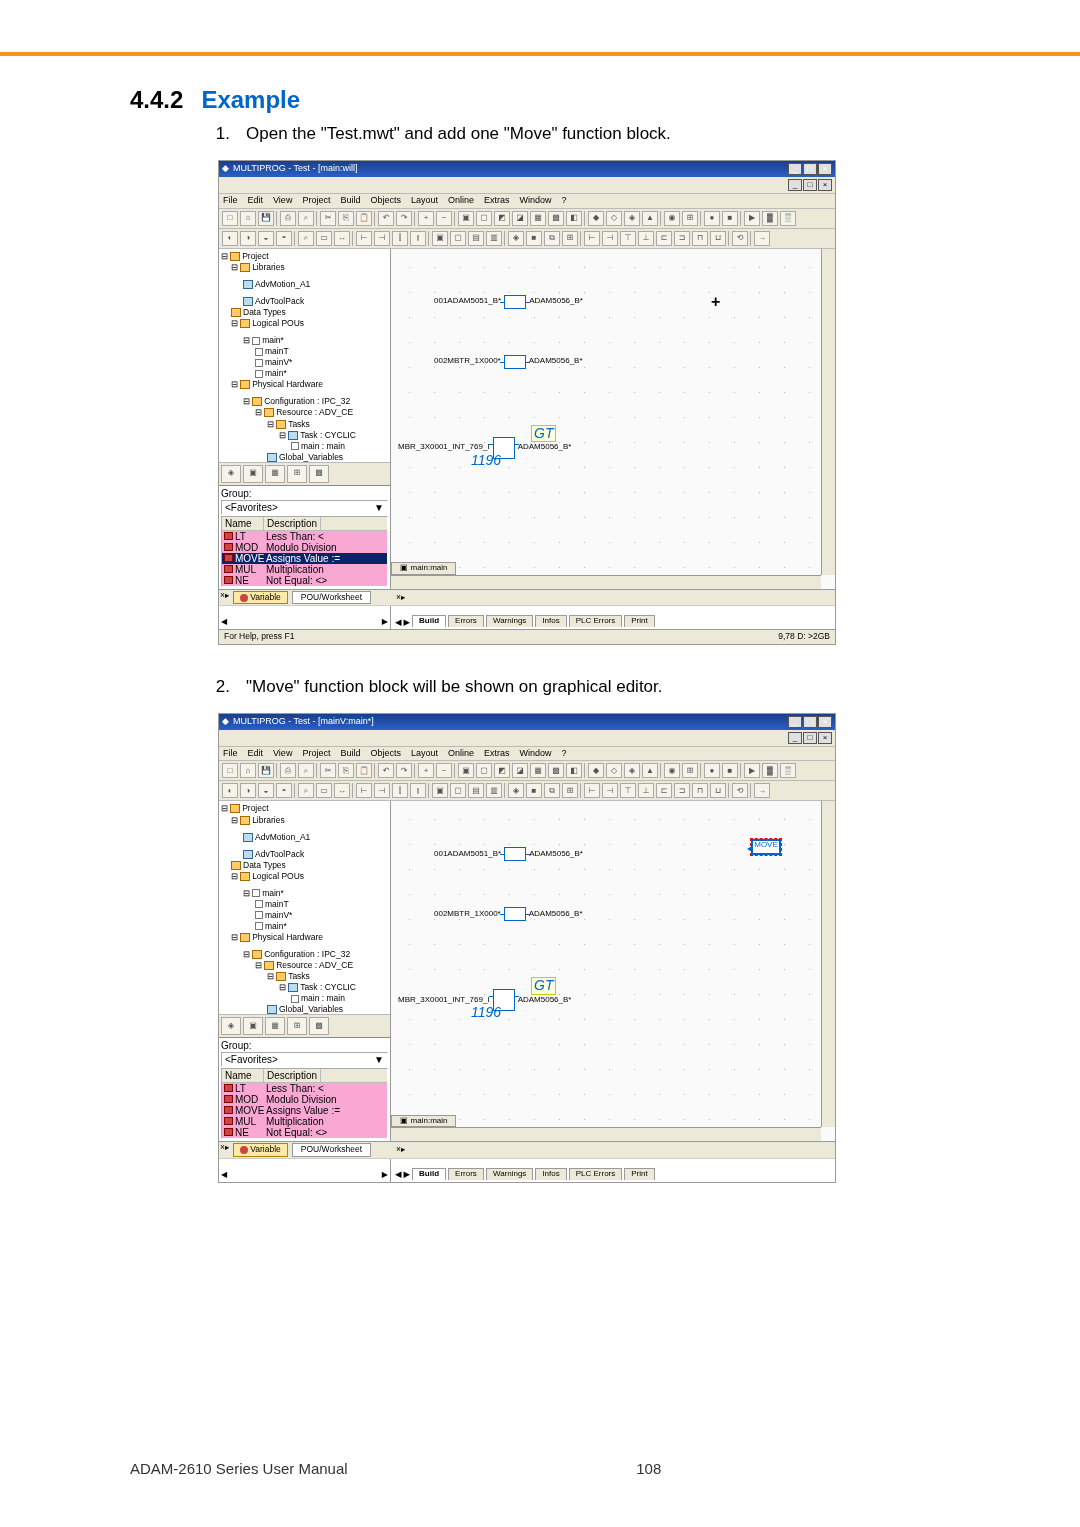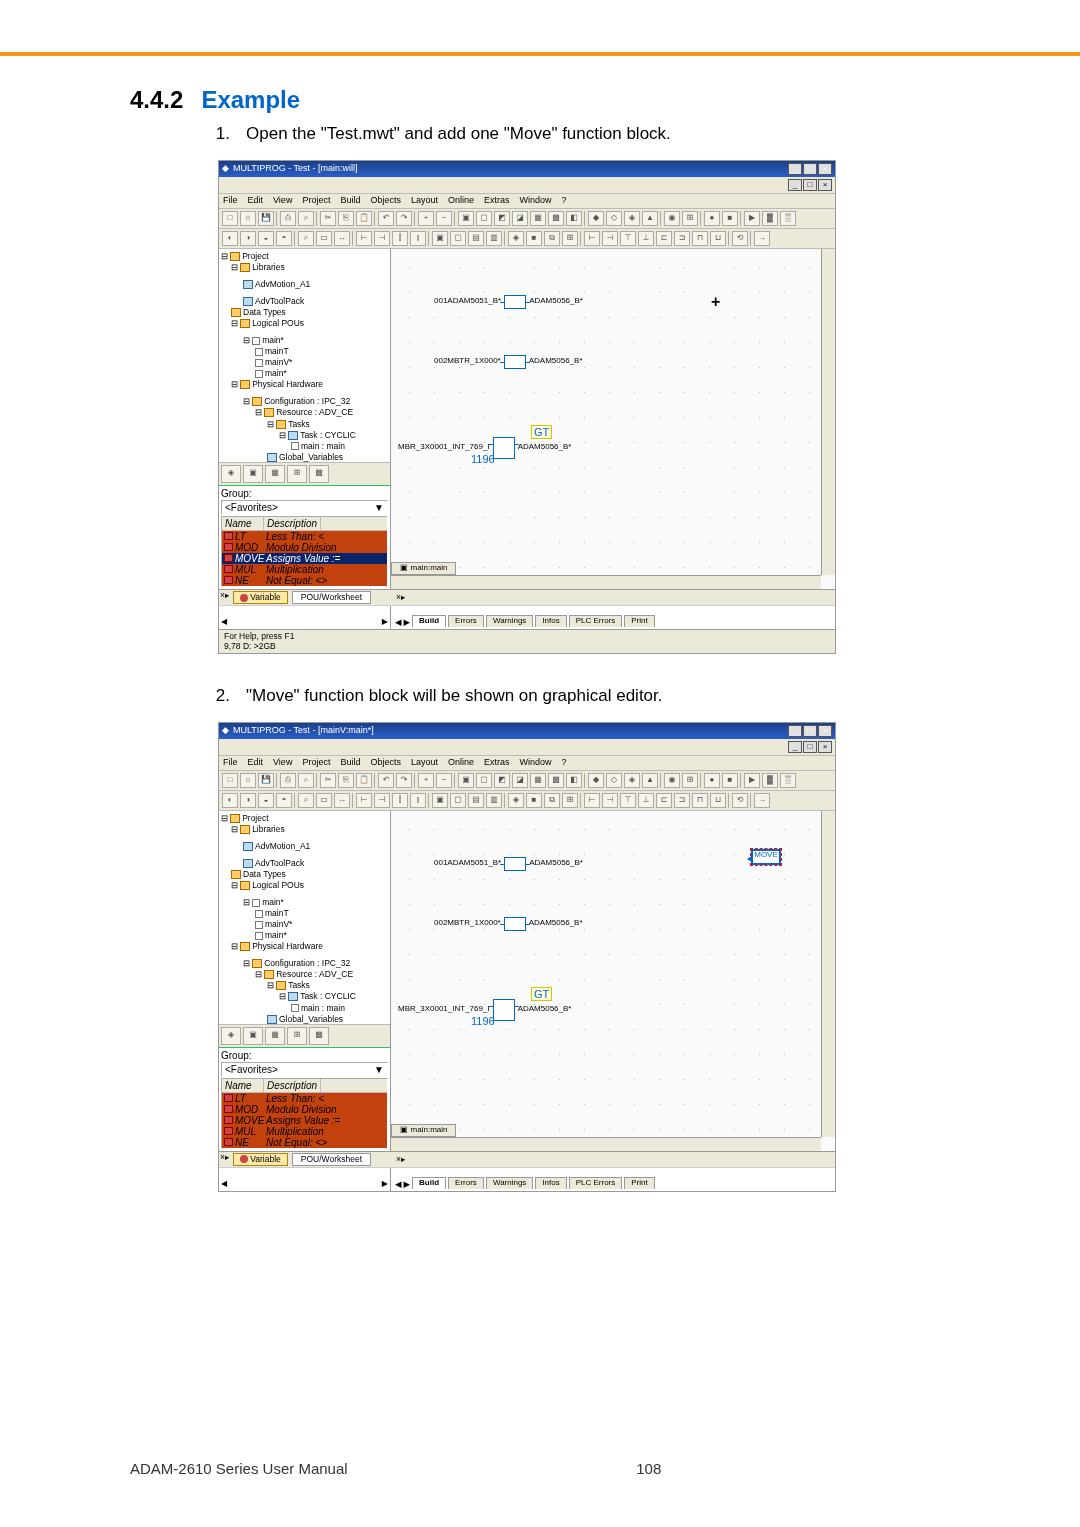--- a/index.html
+++ b/index.html
@@ -49,50 +49,50 @@
   .tree .row { display: flex; align-items: center; gap: 2px; white-space: nowrap; }
   .tree .ico { width: 10px; height: 9px; background: #fc6; border: 1px solid #a60; flex: 0 0 auto; }
   .tree .ico.g { background: #bde; border-color: #369; }
   .tree .ico.p { width: 8px; height: 8px; background: #fff; border-color: #777; }
   .ind1 { padding-left: 10px; } .ind2 { padding-left: 22px; margin-top: 6px; } .ind3 { padding-left: 34px; }
   .ind4 { padding-left: 46px; } .ind5 { padding-left: 58px; } .ind6 { padding-left: 70px; }
   .mini-toolbar { background: #ece9d8; border-top: 1px solid #bbb; padding: 2px; display: flex; gap: 2px; }
   .mini-toolbar .tbtn { width: 20px; height: 18px; }
   .group-panel { border-top: 1px solid #22c55e; padding: 2px; font-size: 10px; }
   .dropdown { border: 1px inset #fff; background: #fff; padding: 1px 3px; margin: 1px 0; display: flex; justify-content: space-between; align-items: center; }
-  .fb-list { border: 1px inset #fff; background: #c2410c; font-style: italic; }
+  .fb-list { border: 1px inset #fff; background: #f9a8d4; }
   .fb-head { display: flex; background: #ece9d8; border-bottom: 1px solid #bbb; }
   .fb-head div { padding: 1px 3px; border-right: 1px solid #bbb; }
   .fb-row { display: flex; padding: 0 2px; }
   .fb-row div:first-child { width: 42px; }
   .fb-row.selected { background: #0a246a; color: #fff; }
   .fb-ico { width: 9px; height: 8px; background: #c44; border: 1px solid #800; display: inline-block; margin-right: 2px; }
   .var-bar { background: #ece9d8; border-top: 1px solid #999; padding: 1px; display: flex; gap: 4px; align-items: center; font-size: 8.5px; }
   .var-tab { background: #fff; border: 1px solid #999; padding: 1px 8px; }
   .var-btn { background: #ffe9a8; border: 1px solid #a80; padding: 1px 6px; display: flex; align-items: center; gap: 2px; }
   .var-ico { width: 8px; height: 8px; background: #c44; border-radius: 50%; }
   .canvas { flex: 1; background: #fafafa; position: relative; overflow: hidden; }
   .canvas-grid { position: absolute; inset: 0; background-image:
     radial-gradient(#bbb 0.5px, transparent 0.5px); background-size: 25px 25px; background-position: 6px 6px; }
   .fb-block { position: absolute; display: flex; align-items: center; font-size: 8px; }
   .fb-name { margin: 0 3px; }
   .fb-box { width: 22px; height: 14px; border: 1px solid #06c; background: #fff; position: relative; }
   .fb-box::before, .fb-box::after { content: ""; position: absolute; width: 5px; height: 1px; background: #06c; top: 6px; }
   .fb-box::before { left: -5px; } .fb-box::after { right: -5px; }
-  .fb-label { position: absolute; font-size: 11px; color: #06c; }
+  .fb-label { position: absolute; font-size: 14px; color: #06c; font-style: italic; }
   .move-block { position: absolute; border: 2px solid #06c; background: #fff; width: 30px; height: 16px; font-size: 8px; text-align: center; color: #06c; }
   .move-block::before { content: ""; position: absolute; left: -6px; top: 5px; width: 0; height: 0; border-top: 3px solid transparent; border-bottom: 3px solid transparent; border-right: 5px solid #06c; }
   .cross { position: absolute; font-size: 16px; font-weight: bold; }
   .scroll-v { position: absolute; right: 0; top: 0; bottom: 14px; width: 14px; background: #ece9d8; border-left: 1px solid #999; }
   .scroll-h { position: absolute; left: 0; right: 14px; bottom: 0; height: 14px; background: #ece9d8; border-top: 1px solid #999; }
   .wstab { position: absolute; left: 0; bottom: 14px; background: #ece9d8; border: 1px solid #999; padding: 1px 8px; font-size: 8px; display: flex; align-items: center; gap: 3px; }
   .status-tabs { background: #fff; border-top: 1px solid #999; padding: 2px 4px; font-size: 8.5px; display: flex; align-items: center; height: 36px; gap: 2px; }
   .stab { border: 1px solid #999; border-bottom: none; padding: 1px 6px; background: #ece9d8; font-size: 8px; }
   .stab.first { background: #fff; font-weight: bold; }
-  .statusbar { background: #ece9d8; border-top: 1px solid #999; padding: 2px 5px; font-size: 8.5px; display: flex; justify-content: space-between; flex-direction: column; }
+  .statusbar { background: #ece9d8; border-top: 1px solid #999; padding: 2px 5px; font-size: 8.5px; display: flex; justify-content: space-between; }
   .footer { position: absolute; bottom: 50px; left: 130px; right: 130px; display: flex; justify-content: space-between; font-size: 15px; color: #333; }
 </style>
 </head>
 <body>
 
 <div class="top-bar"></div>
 
 <div class="content">
 
   <div class="heading-row">

